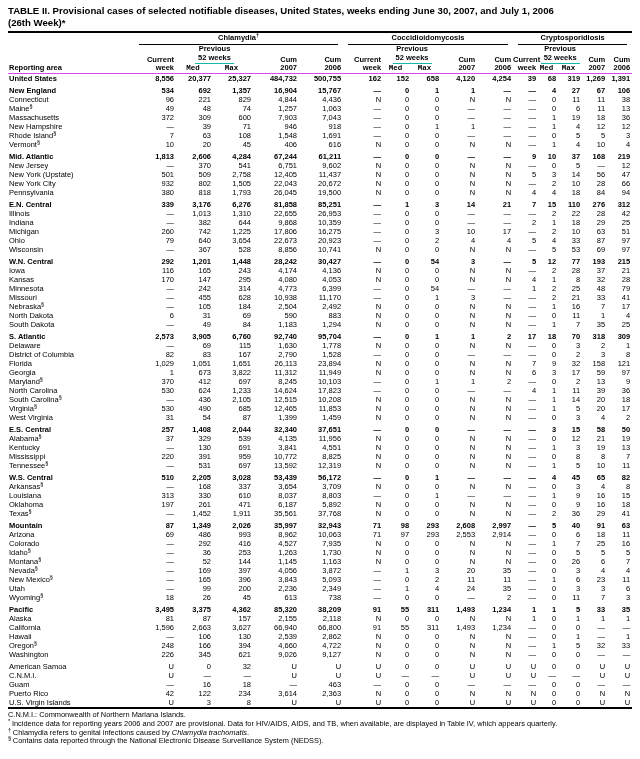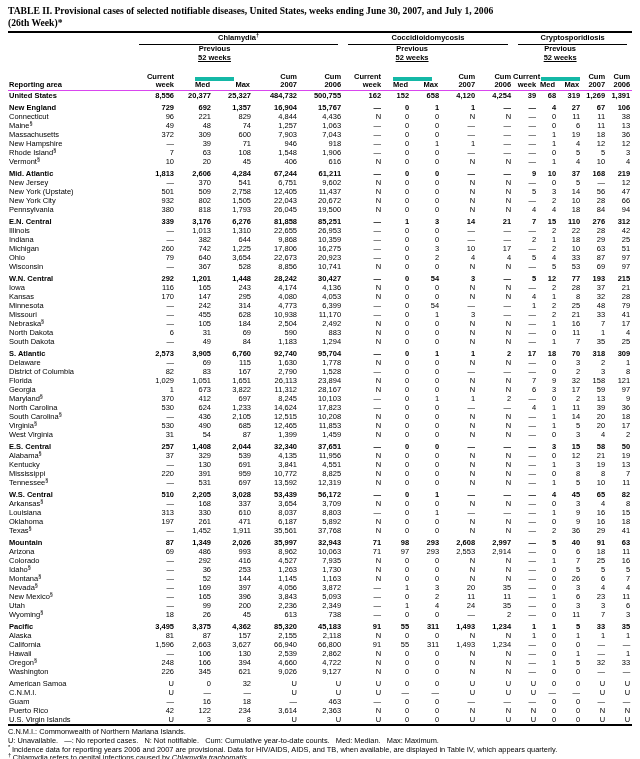--- a/index.html
+++ b/index.html
@@ -1,28 +1,28 @@
 <!DOCTYPE html>
 <html><head>
 <meta charset="utf-8">
 <style>
   html,body { margin:0; padding:0; background:#fff; }
   body { width:640px; height:759px; font-family:"Liberation Sans", sans-serif; color:#000; overflow:hidden; }
   .page { padding:5px 8px 0 8px; }
-  .title { font-weight:bold; font-size:9.6px; line-height:11.5px; white-space:nowrap; letter-spacing:0;font-family:Liberation Serif, serif; }
+  .title { font-weight:bold; font-size:9.6px; line-height:11.5px; white-space:nowrap; letter-spacing:0; }
   table { border-collapse:collapse; table-layout:fixed; width:624px; margin-top:3px;
           border-top:2px solid #000; border-bottom:2px solid #000; }
   th,td { padding:0; font-size:7.5px; vertical-align:bottom; }
   thead th { font-weight:bold; line-height:8.8px; }
   .gh .gl { border-bottom:1px solid #000; text-align:center; padding:1px 0 1px; margin:0 5px; }
   .ah { text-align:left; vertical-align:bottom; padding-left:1px;margin-top:36px; }
   .ph { }
-  .ph .u52 { display:inline-block; border-bottom:4px solid #14b8a6; padding:0 3px 15px 3px;text-decoration:underline; }
+  .ph .u52 { display:inline-block; border-bottom:1px solid #14b8a6; padding:0 3px 1px 3px; }
   .num { text-align:right; padding-right:2px; white-space:nowrap; }
-  .mm { text-align:right; padding-right:3px; }
+  .mm { padding-right:3px;font-family:Liberation Mono, monospace; }
   .hb { border-bottom:1px solid #d946ef; }
   tbody td { line-height:9px; height:9px; white-space:nowrap; }
   td.a { text-align:left; padding-left:1px; overflow:hidden; }
   td.n { text-align:right; padding-right:2px; }
   tr.tot td { font-weight:bold; }
   tr.sp td { height:3px; line-height:3px; font-size:1px; }
   sup.sm { font-size:5.5px; vertical-align:super; line-height:0; }
   .fns { margin-top:2px; font-size:7.4px; line-height:8.7px; }
   .fn { padding-left:7px; text-indent:-7px; white-space:pre-wrap; }
   .mk { font-size:5.8px; vertical-align:super; line-height:0; }
@@ -144,21 +144,21 @@
           <td class="n">68</td>
           <td class="n">319</td>
           <td class="n">1,269</td>
           <td class="n">1,391</td>
         </tr>
         <tr class="sp">
           <td colspan="16"></td>
         </tr>
         <tr class="tot">
           <td class="a">New England</td>
-          <td class="n">729</td>
+          <td class="n">534</td>
           <td class="n">692</td>
           <td class="n">1,357</td>
           <td class="n">16,904</td>
           <td class="n">15,767</td>
           <td class="n">—</td>
           <td class="n">0</td>
           <td class="n">1</td>
           <td class="n">1</td>
           <td class="n">—</td>
           <td class="n">—</td>
@@ -238,21 +238,21 @@
           <td class="n">4</td>
           <td class="n">12</td>
           <td class="n">12</td>
         </tr>
         <tr>
           <td class="a">Rhode Island<sup class="sm">§</sup></td>
           <td class="n">7</td>
           <td class="n">63</td>
           <td class="n">108</td>
           <td class="n">1,548</td>
-          <td class="n">1,906</td>
+          <td class="n">1,691</td>
           <td class="n">—</td>
           <td class="n">0</td>
           <td class="n">0</td>
           <td class="n">—</td>
           <td class="n">—</td>
           <td class="n">—</td>
           <td class="n">0</td>
           <td class="n">5</td>
           <td class="n">5</td>
           <td class="n">3</td>
@@ -700,21 +700,21 @@
           <td class="n">32</td>
           <td class="n">158</td>
           <td class="n">121</td>
         </tr>
         <tr>
           <td class="a">Georgia</td>
           <td class="n">1</td>
           <td class="n">673</td>
           <td class="n">3,822</td>
           <td class="n">11,312</td>
-          <td class="n">28,167</td>
+          <td class="n">11,949</td>
           <td class="n">N</td>
           <td class="n">0</td>
           <td class="n">0</td>
           <td class="n">N</td>
           <td class="n">N</td>
           <td class="n">6</td>
           <td class="n">3</td>
           <td class="n">17</td>
           <td class="n">59</td>
           <td class="n">97</td>
@@ -1162,21 +1162,21 @@
         </tr>
         <tr class="sp">
           <td colspan="16"></td>
         </tr>
         <tr class="tot">
           <td class="a">Pacific</td>
           <td class="n">3,495</td>
           <td class="n">3,375</td>
           <td class="n">4,362</td>
           <td class="n">85,320</td>
-          <td class="n">45,183</td>
+          <td class="n">38,209</td>
           <td class="n">91</td>
           <td class="n">55</td>
           <td class="n">311</td>
           <td class="n">1,493</td>
           <td class="n">1,234</td>
           <td class="n">1</td>
           <td class="n">1</td>
           <td class="n">5</td>
           <td class="n">33</td>
           <td class="n">35</td>
@@ -1361,18 +1361,17 @@
           <td class="n">U</td>
           <td class="n">0</td>
           <td class="n">0</td>
           <td class="n">U</td>
           <td class="n">U</td>
         </tr>
       </tbody>
   </table>
   <div class="fns">
       <div class="fn">C.N.M.I.: Commonwealth of Northern Mariana Islands.</div>
-      <div class="fn">U: Unavailable.   —: No reported cases.   N: Not notifiable.   Cum: Cumulative year-to-date counts.   Med: Median.   Max: Maximum.</div>
       <div class="fn"><span class="mk">* </span>Incidence data for reporting years 2006 and 2007 are provisional. Data for HIV/AIDS, AIDS, and TB, when available, are displayed in Table IV, which appears quarterly.</div>
       <div class="fn"><span class="mk">† </span>Chlamydia refers to genital infections caused by <span class="it">Chlamydia trachomatis</span>.</div>
       <div class="fn"><span class="mk">§ </span>Contains data reported through the National Electronic Disease Surveillance System (NEDSS).</div>
     </div>
 </div>
 
 </body></html>

